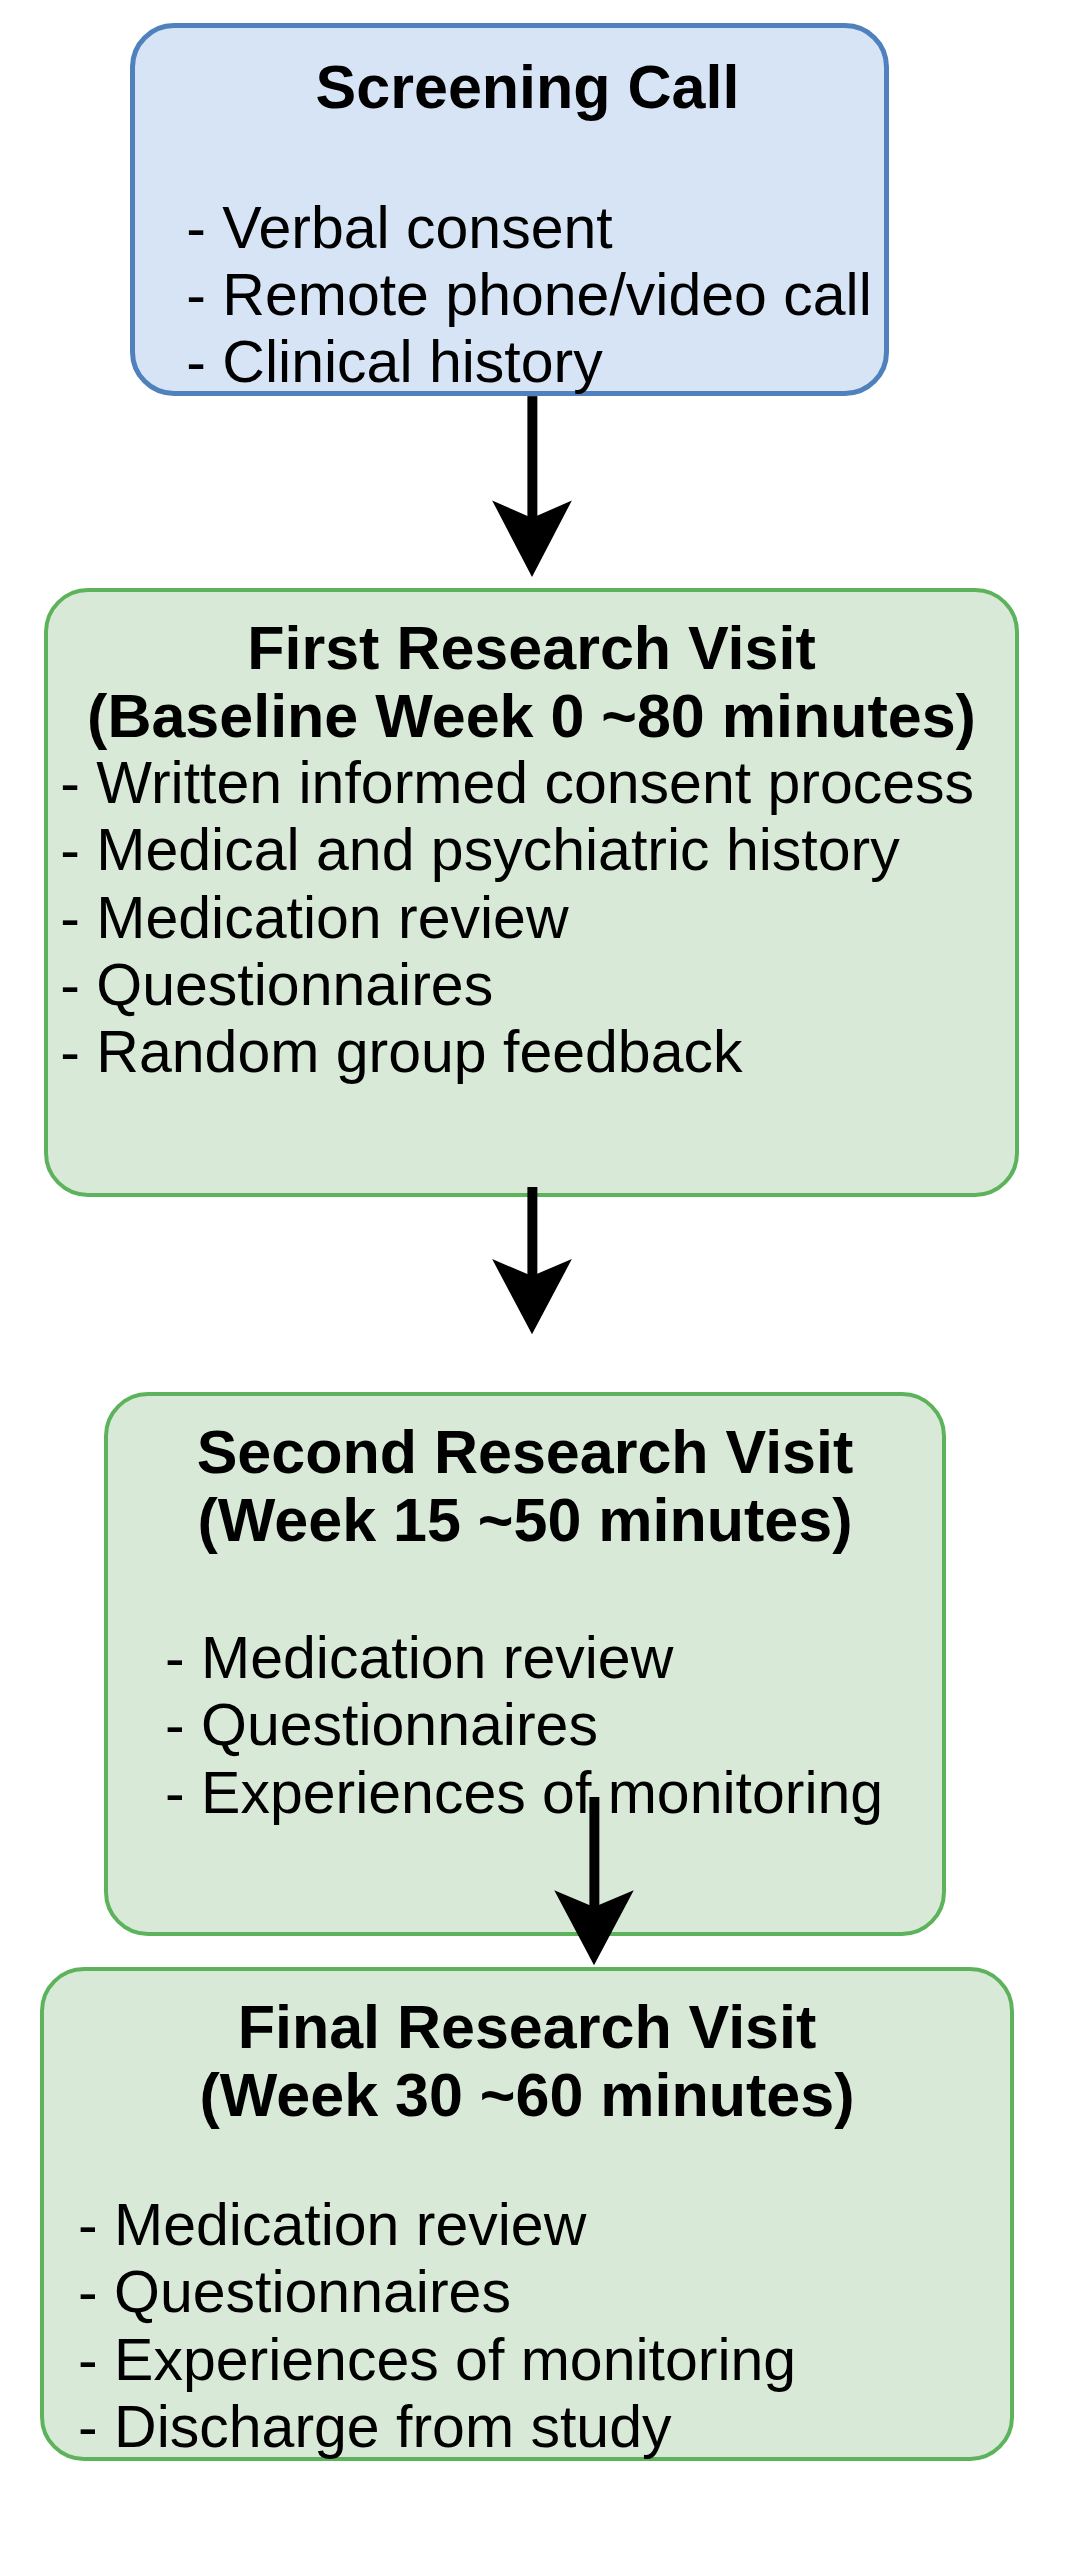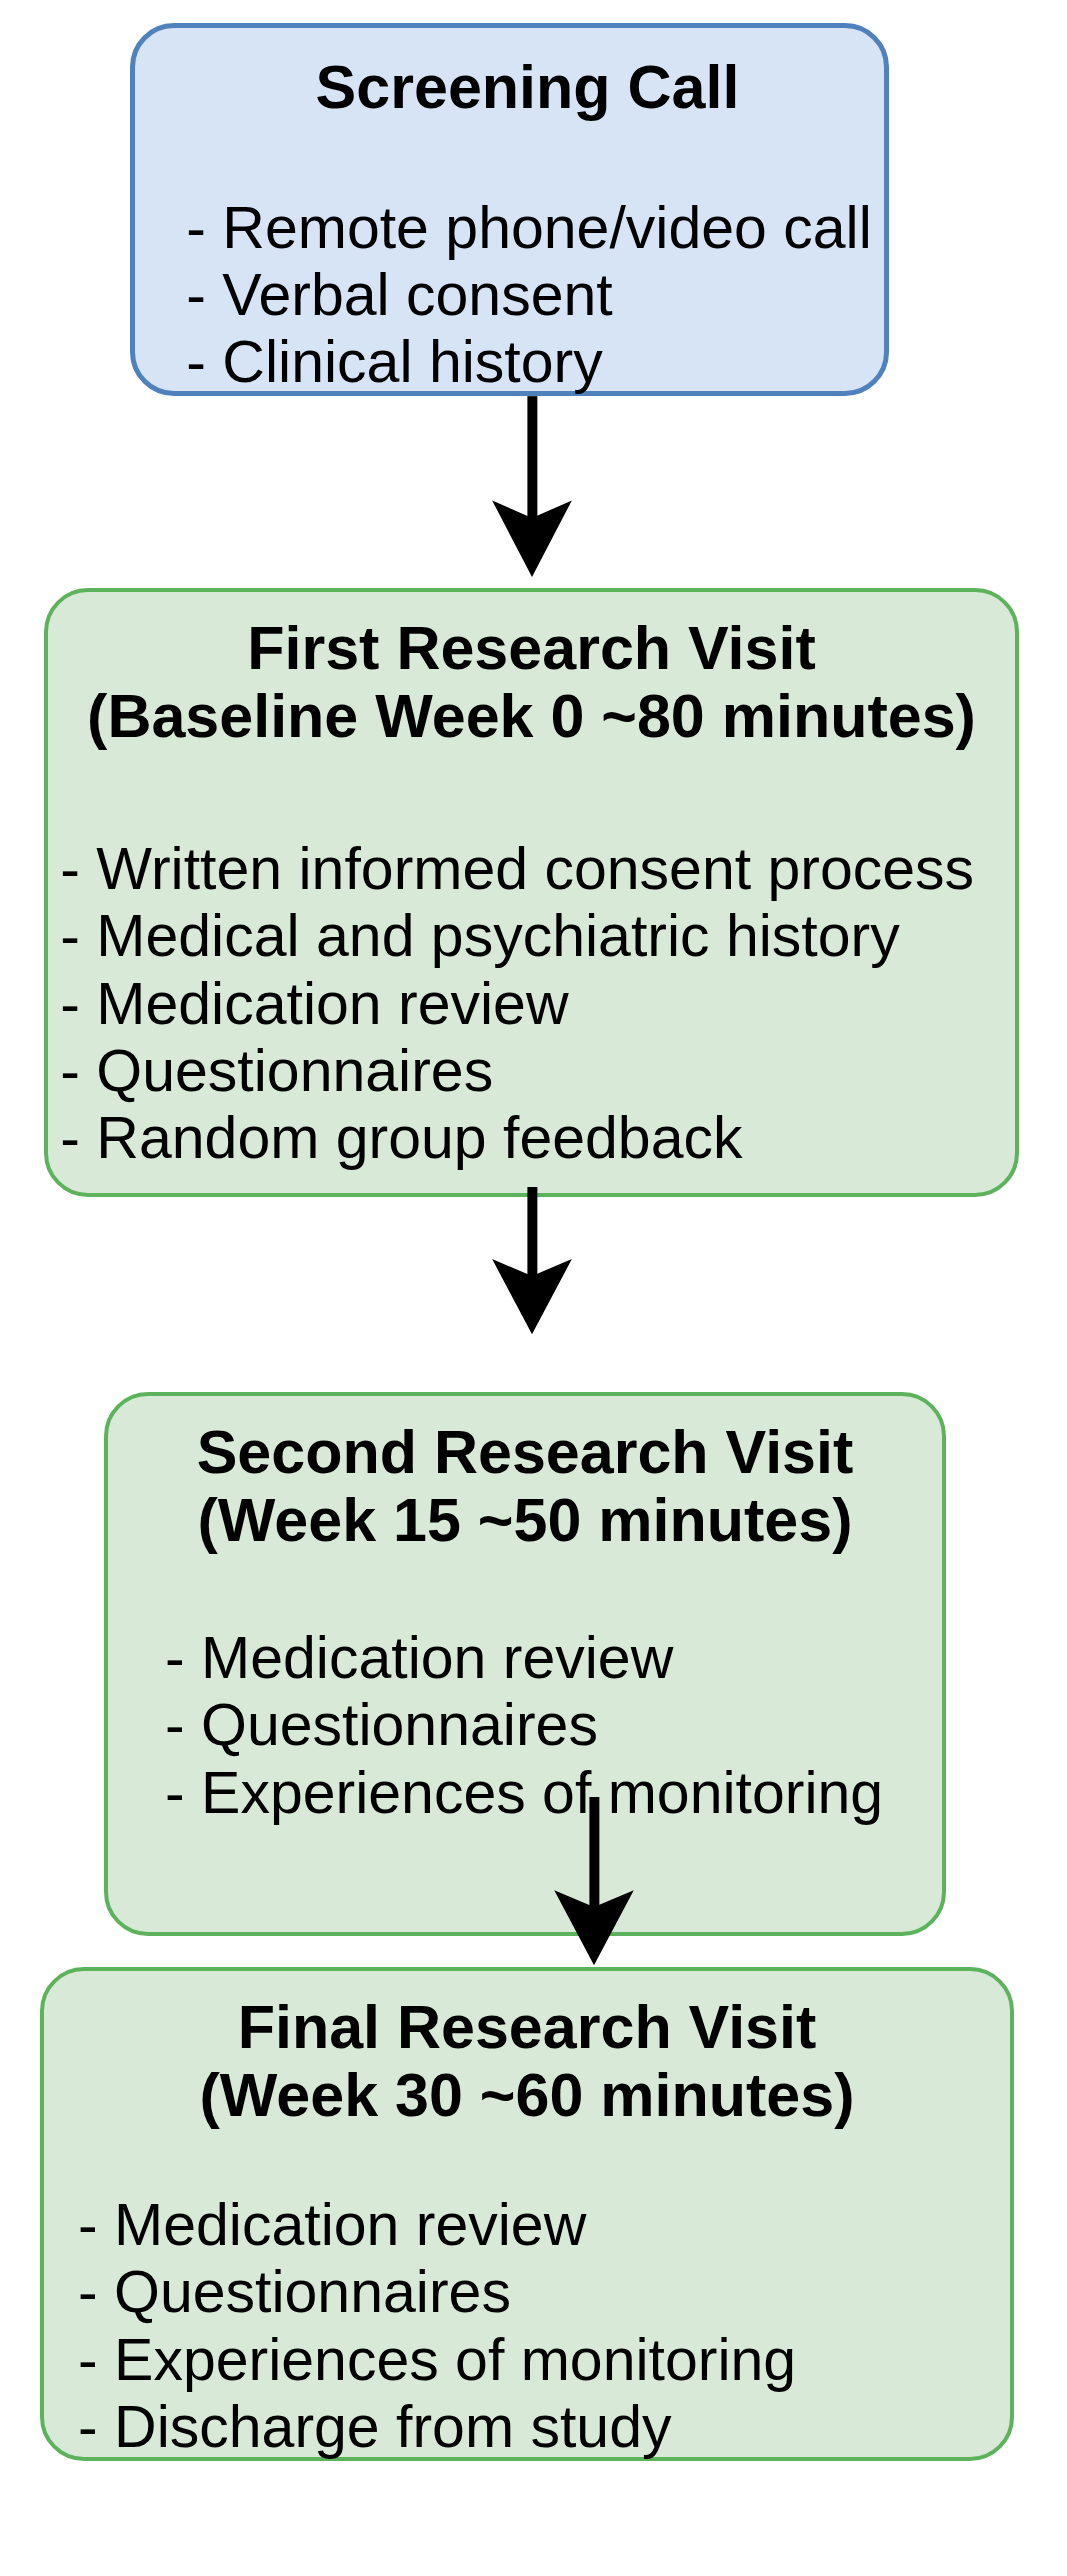--- a/index.html
+++ b/index.html
@@ -31,21 +31,21 @@
     font-size:59px;
     line-height:1.14;
     white-space:nowrap;
   }
   
   .b1 { left:130px; top:23px;   width:759px;  height:373px; }
   .b1 .box-title { padding-top:24.5px; }
   .b1 .items { margin-top:74px;  padding-left:15.3px; }
 
   .b2 { left:44px;  top:588px;  width:975px; height:609px; }
-  .b2 .items { margin-top:86px; padding-left:12.3px; }
+  .b2 .items { padding-left:12.3px; }
 
   .b3 { left:104px; top:1392px; width:842px; height:544px; }
   .b3 .items { margin-top:71px;  padding-left:57px; }
 
   .b4 { left:40px;  top:1967px; width:974px; height:494px; }
   .b4 .items { margin-top:63px;  padding-left:34px; }
 
   .arrow { position:absolute; }
   .a1 { left:486px; top:396px;  }
   .a2 { left:486px; top:1187px; }
@@ -54,22 +54,22 @@
 </head>
 <body>
 
 <div class="page">
 
   <div class="box box-blue b1">
     <div class="box-title">
       <div>Screening Call</div>
     </div>
     <ul class="items">
+      <li>- Verbal consent</li>
       <li>- Remote phone/video call</li>
-      <li>- Verbal consent</li>
       <li>- Clinical history</li>
     </ul>
   </div>
 
   <svg class="arrow a1" width="92" height="182" viewBox="0 0 120 237">
     <rect x="54" y="0" width="13" height="175" fill="#000000"></rect>
     <polygon points="60,236 8,136 60,159 112,136" fill="#000000"></polygon>
   </svg>
 
   <div class="box box-green b2">

